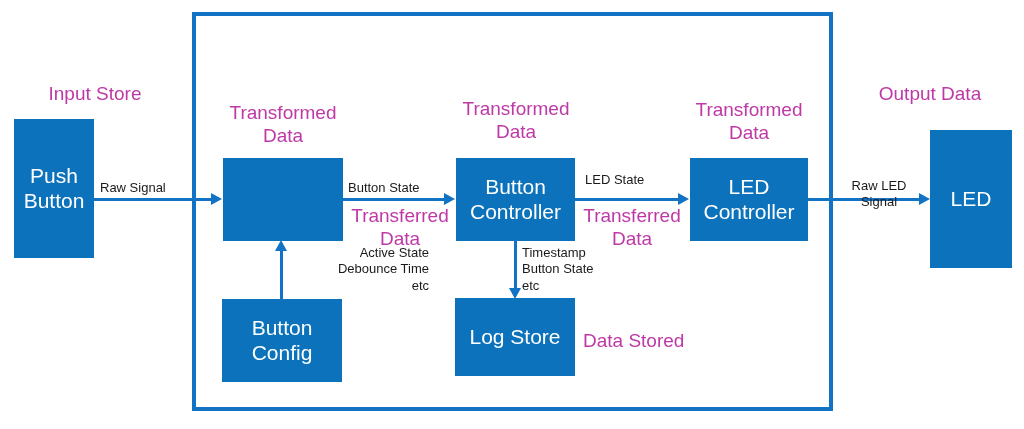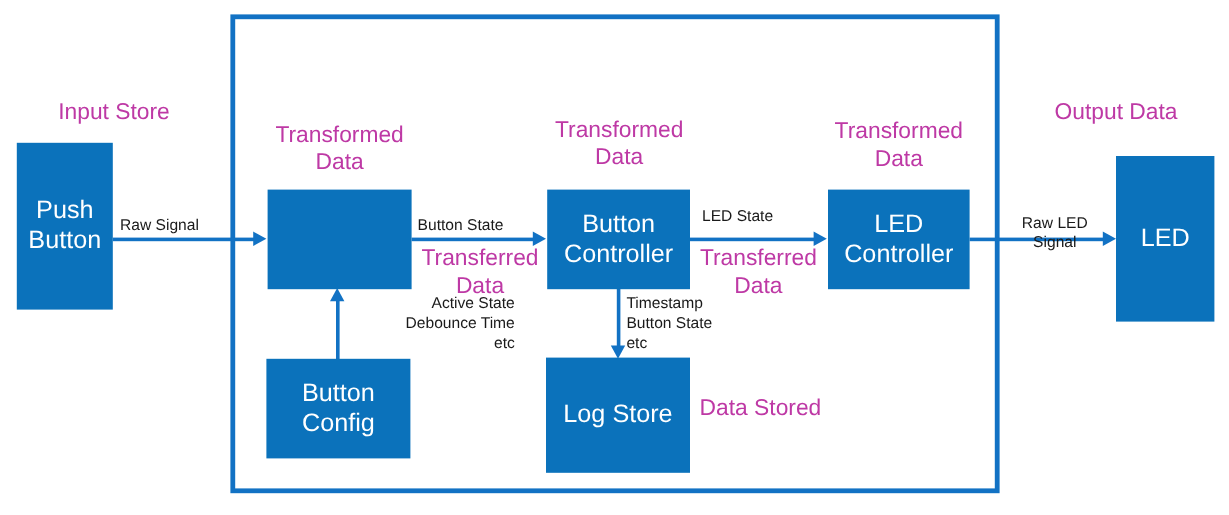--- a/index.html
+++ b/index.html
@@ -162,21 +162,21 @@
     </div>
   </div>
 
   <div class="node" style="left:456px; top:158px; width:119px; height:83px;">
     <div>
       <span>Button</span>
       <span>Controller</span>
     </div>
   </div>
 
-  <div class="node" style="left:455px; top:298px; width:120px; height:96px;">
+  <div class="node" style="left:455px; top:298px; width:120px; height:78px;">
     <div>
       <span>Log Store</span>
     </div>
   </div>
 
   <div class="node" style="left:690px; top:158px; width:118px; height:83px;">
     <div>
       <span>LED</span>
       <span>Controller</span>
     </div>

